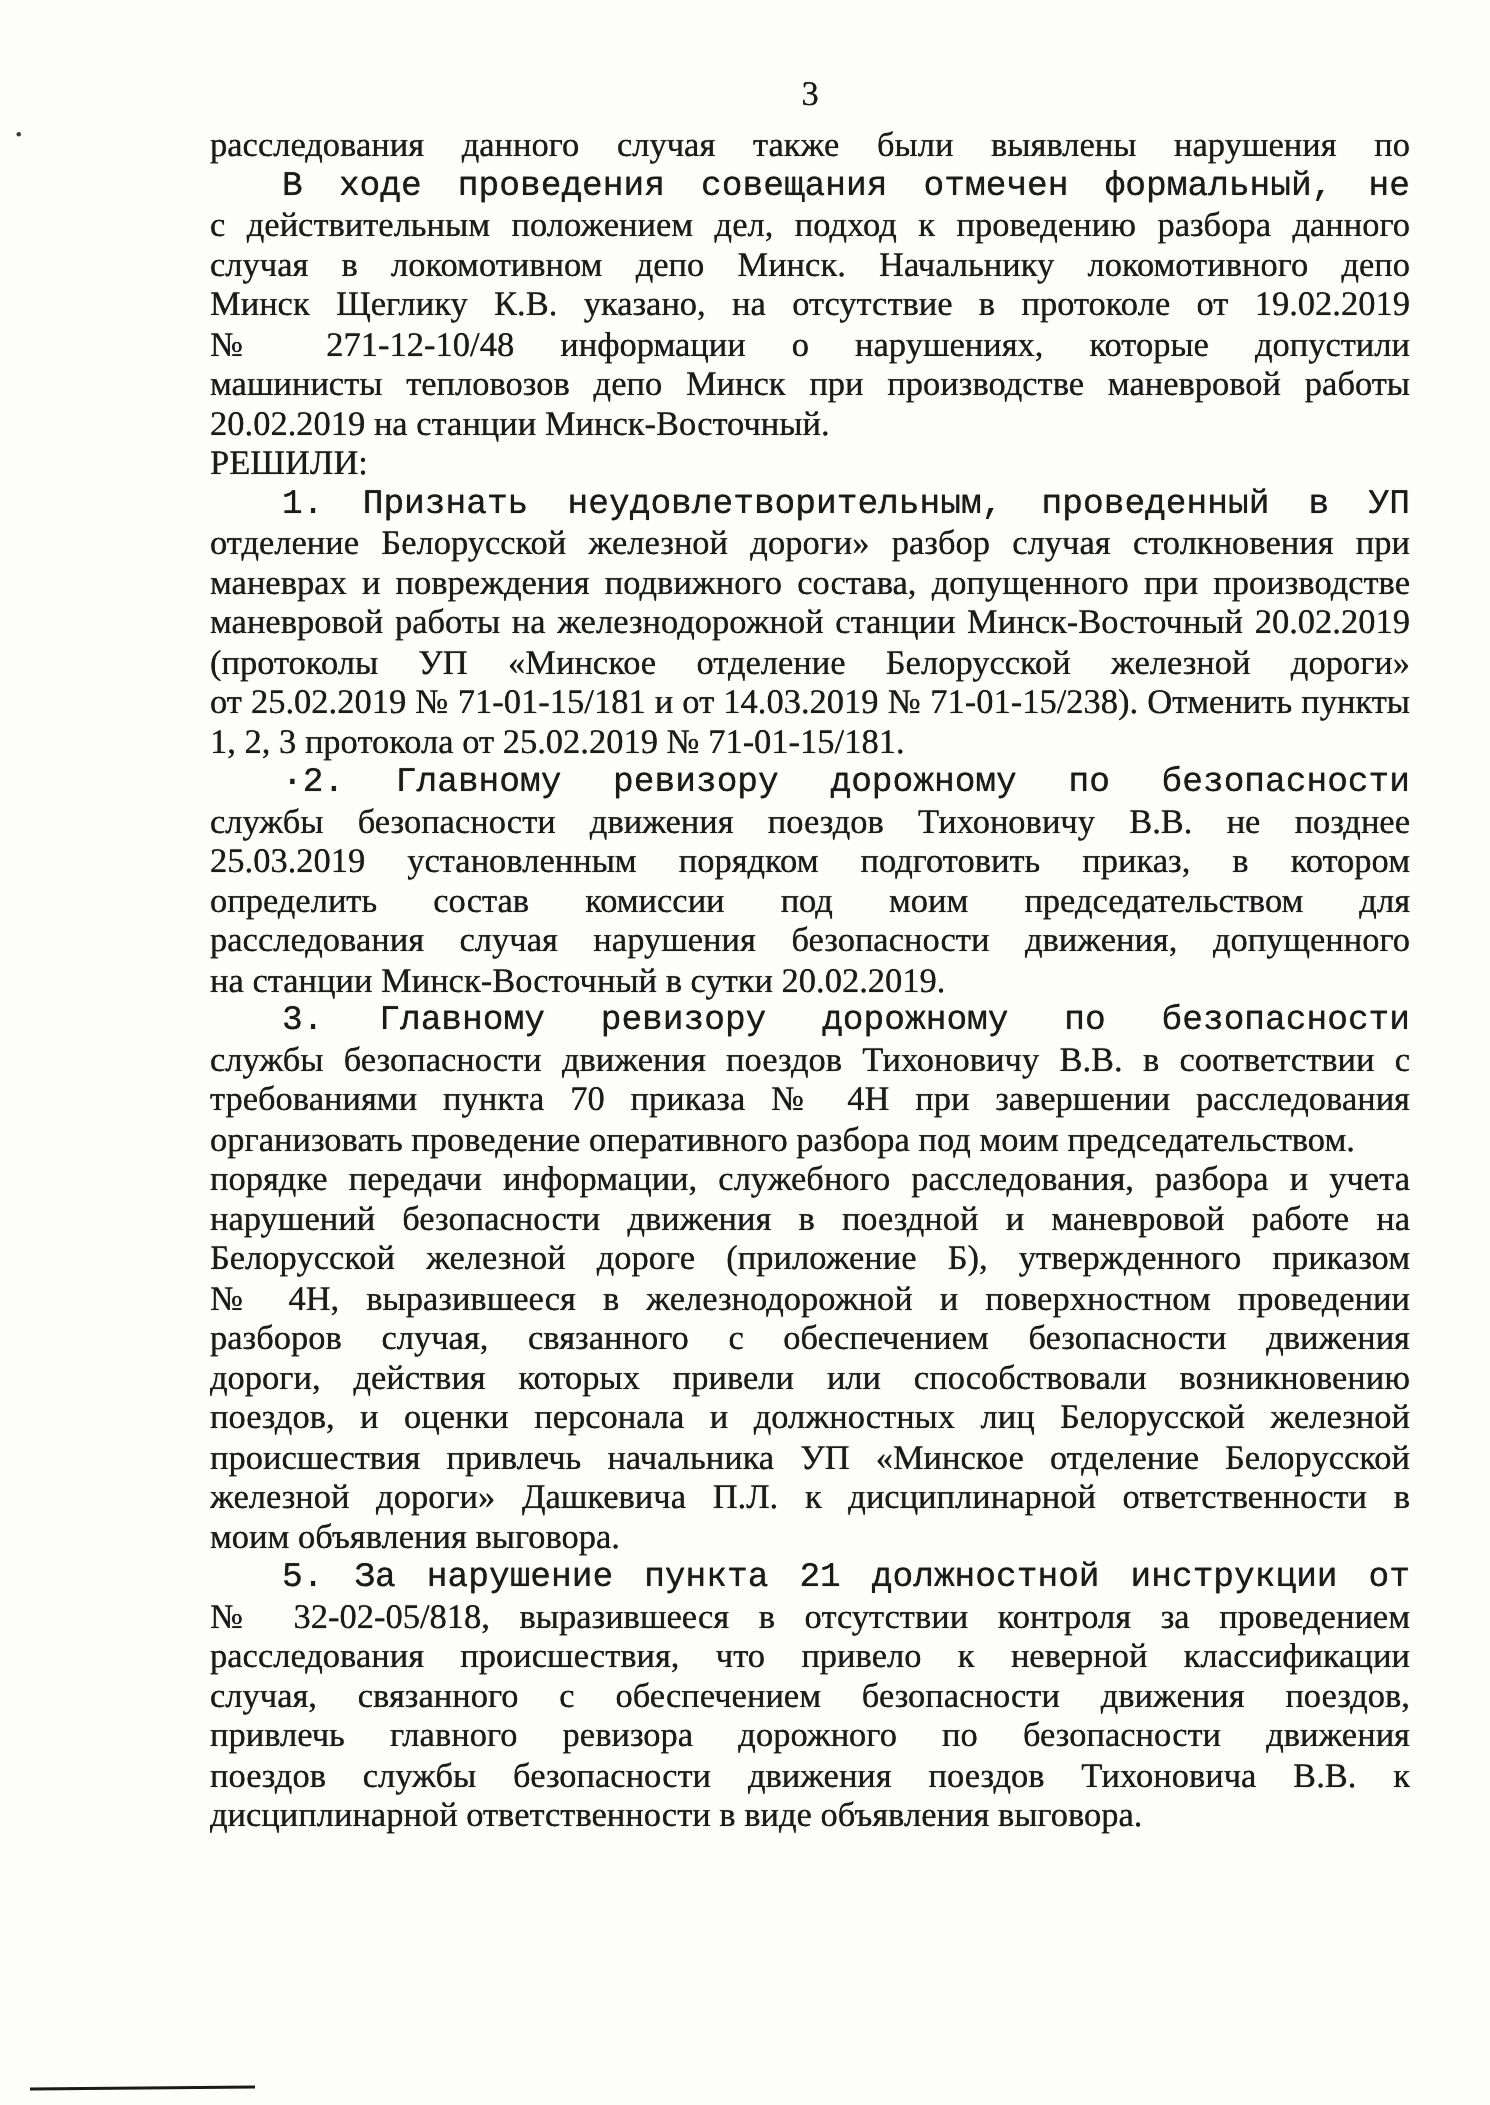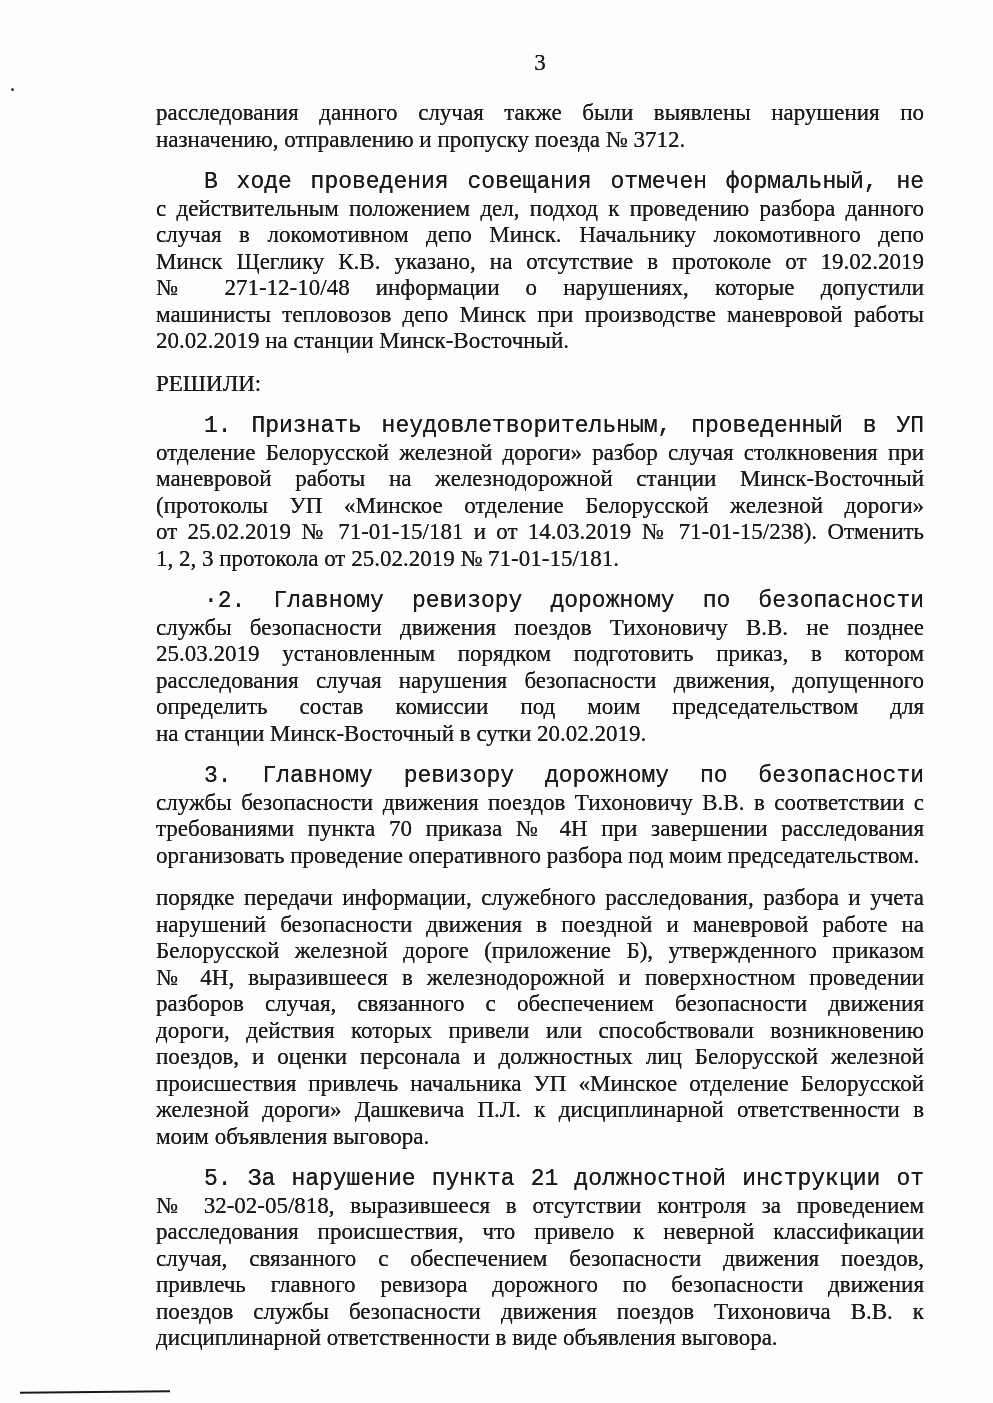--- a/index.html
+++ b/index.html
@@ -28,21 +28,21 @@
   .doc-body {
     position: absolute;
     top: 84px;
     left: 140px;
     width: 800px;
     font-size: 23px;
     line-height: 26.5px;
     text-shadow: 0 0 0.5px currentColor;
   }
   .paragraph {
-    margin: 16px;
+    margin: 0;
     padding: 0;
   }
   .line {
     height: 26.5px;
     overflow: hidden;
     text-align: justify;
     text-align-last: justify;
     text-justify: inter-word;
     white-space: normal;
   }
@@ -75,48 +75,48 @@
 </head>
 <body>
 
 <span class="scan-speck"></span>
 
 <div class="page-number">3</div>
 
 <div class="doc-body" id="doc-body">
     <div class="paragraph">
       <div class="line">расследования данного случая также были выявлены нарушения по</div>
-      <div class="line last">назначению, отправлению и пропуску поезда № 3712.</div>
     </div>
     <div class="paragraph">
       <div class="line indent">В ходе проведения совещания отмечен формальный, не считающийся</div>
       <div class="line">с действительным положением дел, подход к проведению разбора данного</div>
       <div class="line">случая в локомотивном депо Минск. Начальнику локомотивного депо</div>
       <div class="line">Минск Щеглику К.В. указано, на отсутствие в протоколе от 19.02.2019</div>
       <div class="line">№ 271-12-10/48 информации о нарушениях, которые допустили</div>
       <div class="line">машинисты тепловозов депо Минск при производстве маневровой работы</div>
       <div class="line last">20.02.2019 на станции Минск-Восточный.</div>
     </div>
     <div class="paragraph">
       <div class="line last">РЕШИЛИ:</div>
     </div>
     <div class="paragraph">
       <div class="line indent">1. Признать неудовлетворительным, проведенный в УП «Минское</div>
       <div class="line">отделение Белорусской железной дороги» разбор случая столкновения при</div>
+      <div class="line">маневрах и повреждения подвижного состава, допущенного при производстве</div>
       <div class="line">маневровой работы на железнодорожной станции Минск-Восточный 20.02.2019</div>
       <div class="line">(протоколы УП «Минское отделение Белорусской железной дороги»</div>
       <div class="line">от 25.02.2019 № 71-01-15/181 и от 14.03.2019 № 71-01-15/238). Отменить пункты</div>
       <div class="line last">1, 2, 3 протокола от 25.02.2019 № 71-01-15/181.</div>
     </div>
     <div class="paragraph">
       <div class="line indent">·2. Главному ревизору дорожному по безопасности движения поездов</div>
       <div class="line">службы безопасности движения поездов Тихоновичу В.В. не позднее</div>
       <div class="line">25.03.2019 установленным порядком подготовить приказ, в котором</div>
+      <div class="line">определить состав комиссии под моим председательством для</div>
       <div class="line">расследования случая нарушения безопасности движения, допущенного</div>
-      <div class="line">определить состав комиссии под моим председательством для</div>
       <div class="line last">на станции Минск-Восточный в сутки 20.02.2019.</div>
     </div>
     <div class="paragraph">
       <div class="line indent">3. Главному ревизору дорожному по безопасности движения поездов</div>
       <div class="line">службы безопасности движения поездов Тихоновичу В.В. в соответствии с</div>
       <div class="line">требованиями пункта 70 приказа № 4Н при завершении расследования</div>
       <div class="line last">организовать проведение оперативного разбора под моим председательством.</div>
     </div>
     <div class="paragraph">
       <div class="line">порядке передачи информации, служебного расследования, разбора и учета</div>

